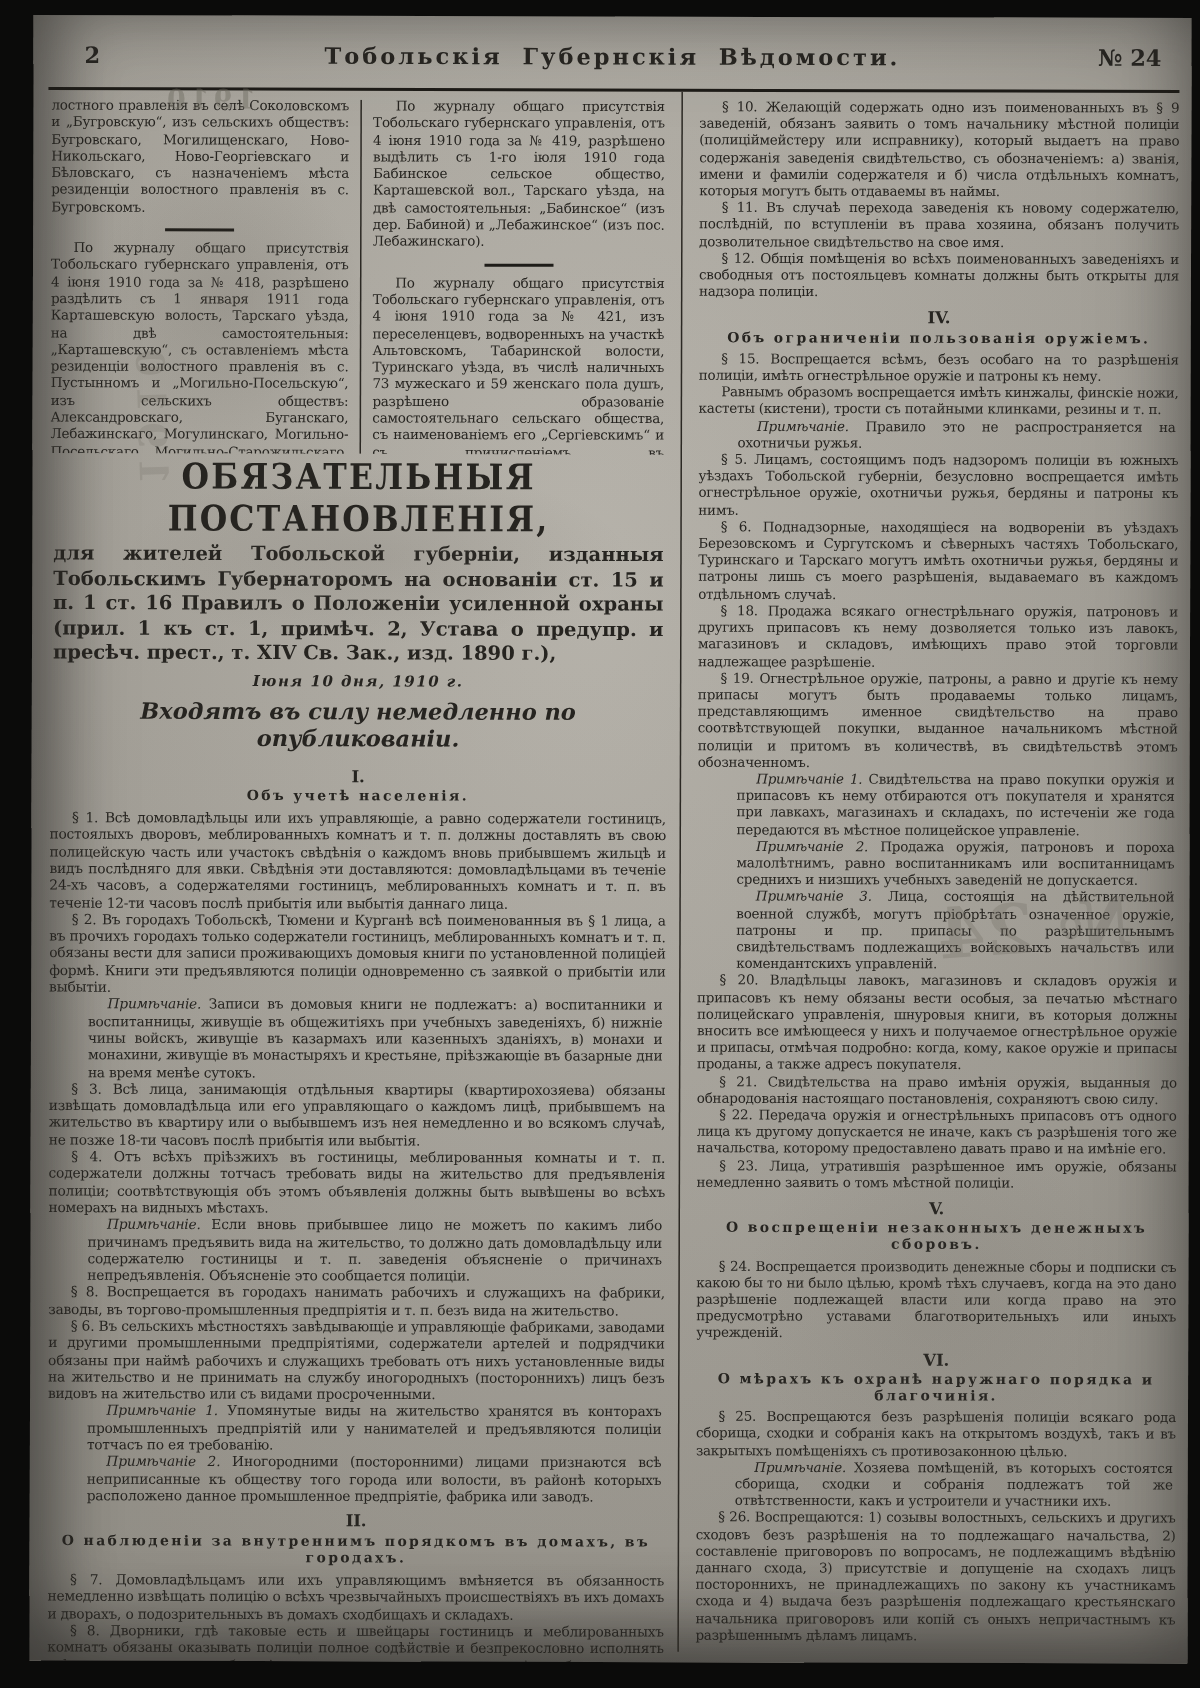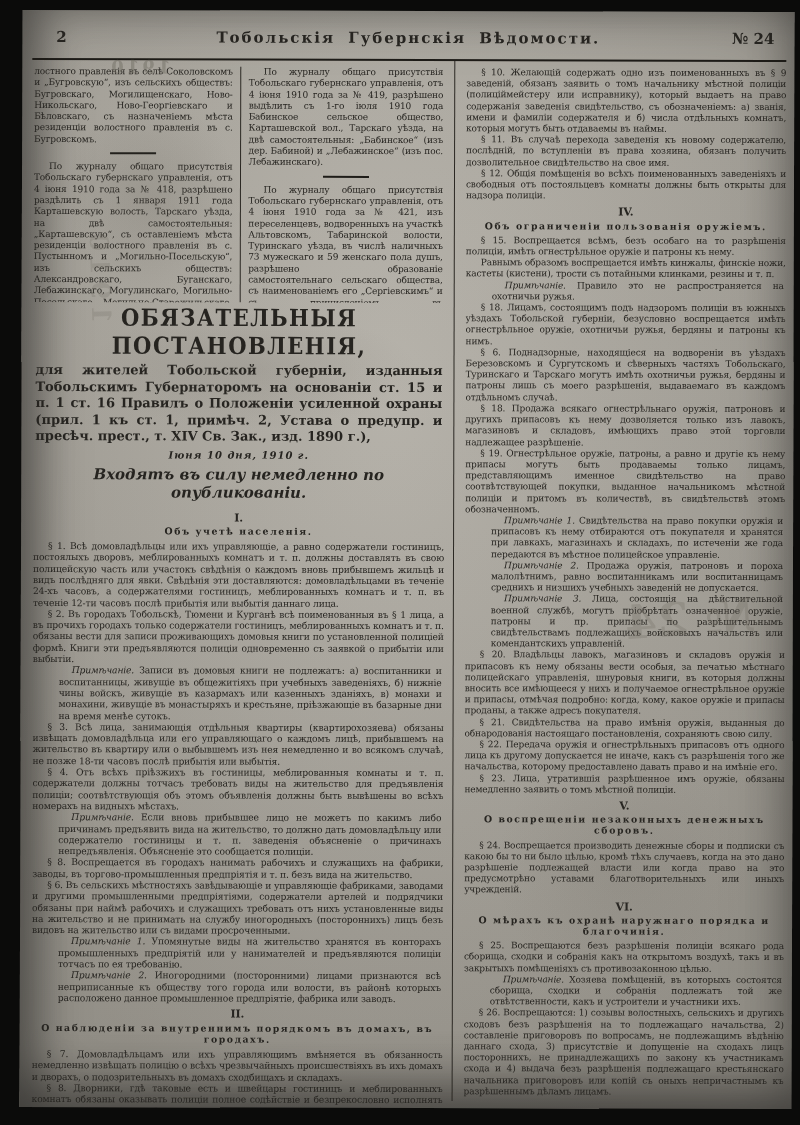--- a/index.html
+++ b/index.html
@@ -126,21 +126,21 @@
       <div class="right-pane">
         <div class="flow">
             <p class="para">§ 10. Желающій содержать одно изъ поименованныхъ въ § 9 заведеній, обязанъ заявить о томъ начальнику мѣстной полиціи (полиціймейстеру или исправнику), который выдаетъ на право содержанія заведенія свидѣтельство, съ обозначеніемъ: а) званія, имени и фамиліи содержателя и б) числа отдѣльныхъ комнатъ, которыя могутъ быть отдаваемы въ наймы.</p>
             <p class="para">§ 11. Въ случаѣ перехода заведенія къ новому содержателю, послѣдній, по вступленіи въ права хозяина, обязанъ получить дозволительное свидѣтельство на свое имя.</p>
             <p class="para">§ 12. Общія помѣщенія во всѣхъ поименованныхъ заведеніяхъ и свободныя отъ постояльцевъ комнаты должны быть открыты для надзора полиціи.</p>
             <div class="numeral">IV.</div>
             <div class="sec-heading">Объ ограниченіи пользованія оружіемъ.</div>
             <p class="para">§ 15. Воспрещается всѣмъ, безъ особаго на то разрѣшенія полиціи, имѣть огнестрѣльное оружіе и патроны къ нему.</p>
             <p class="para">Равнымъ образомъ воспрещается имѣть кинжалы, финскіе ножи, кастеты (кистени), трости съ потайными клинками, резины и т. п.</p>
             <p class="note"><em>Примѣчаніе. </em>Правило это не распространяется на охотничьи ружья.</p>
-            <p class="para">§ 18. Лицамъ, состоящимъ подъ надзоромъ полиціи въ южныхъ уѣздахъ Тобольской губерніи, безусловно воспрещается имѣть огнестрѣльное оружіе, охотничьи ружья, бердяны и патроны къ нимъ.</p>
+            <p class="para">§ 5. Лицамъ, состоящимъ подъ надзоромъ полиціи въ южныхъ уѣздахъ Тобольской губерніи, безусловно воспрещается имѣть огнестрѣльное оружіе, охотничьи ружья, бердяны и патроны къ нимъ.</p>
             <p class="para">§ 6. Поднадзорные, находящіеся на водвореніи въ уѣздахъ Березовскомъ и Сургутскомъ и сѣверныхъ частяхъ Тобольскаго, Туринскаго и Тарскаго могутъ имѣть охотничьи ружья, бердяны и патроны лишь съ моего разрѣшенія, выдаваемаго въ каждомъ отдѣльномъ случаѣ.</p>
             <p class="para">§ 18. Продажа всякаго огнестрѣльнаго оружія, патроновъ и другихъ припасовъ къ нему дозволяется только изъ лавокъ, магазиновъ и складовъ, имѣющихъ право этой торговли надлежащее разрѣшеніе.</p>
             <p class="para">§ 19. Огнестрѣльное оружіе, патроны, а равно и другіе къ нему припасы могутъ быть продаваемы только лицамъ, представляющимъ именное свидѣтельство на право соотвѣтствующей покупки, выданное начальникомъ мѣстной полиціи и притомъ въ количествѣ, въ свидѣтельствѣ этомъ обозначенномъ.</p>
             <p class="note"><em>Примѣчаніе 1. </em>Свидѣтельства на право покупки оружія и припасовъ къ нему отбираются отъ покупателя и хранятся при лавкахъ, магазинахъ и складахъ, по истеченіи же года передаются въ мѣстное полицейское управленіе.</p>
             <p class="note"><em>Примѣчаніе 2. </em>Продажа оружія, патроновъ и пороха малолѣтнимъ, равно воспитанникамъ или воспитанницамъ среднихъ и низшихъ учебныхъ заведеній не допускается.</p>
             <p class="note"><em>Примѣчаніе 3. </em>Лица, состоящія на дѣйствительной военной службѣ, могутъ пріобрѣтать означенное оружіе, патроны и пр. припасы по разрѣшительнымъ свидѣтельствамъ подлежащихъ войсковыхъ начальствъ или комендантскихъ управленій.</p>
             <p class="para">§ 20. Владѣльцы лавокъ, магазиновъ и складовъ оружія и припасовъ къ нему обязаны вести особыя, за печатью мѣстнаго полицейскаго управленія, шнуровыя книги, въ которыя должны вносить все имѣющееся у нихъ и получаемое огнестрѣльное оружіе и припасы, отмѣчая подробно: когда, кому, какое оружіе и припасы проданы, а также адресъ покупателя.</p>
             <p class="para">§ 21. Свидѣтельства на право имѣнія оружія, выданныя до обнародованія настоящаго постановленія, сохраняютъ свою силу.</p>
             <p class="para">§ 22. Передача оружія и огнестрѣльныхъ припасовъ отъ одного лица къ другому допускается не иначе, какъ съ разрѣшенія того же начальства, которому предоставлено давать право и на имѣніе его.</p>
             <p class="para">§ 23. Лица, утратившія разрѣшенное имъ оружіе, обязаны немедленно заявить о томъ мѣстной полиціи.</p>

